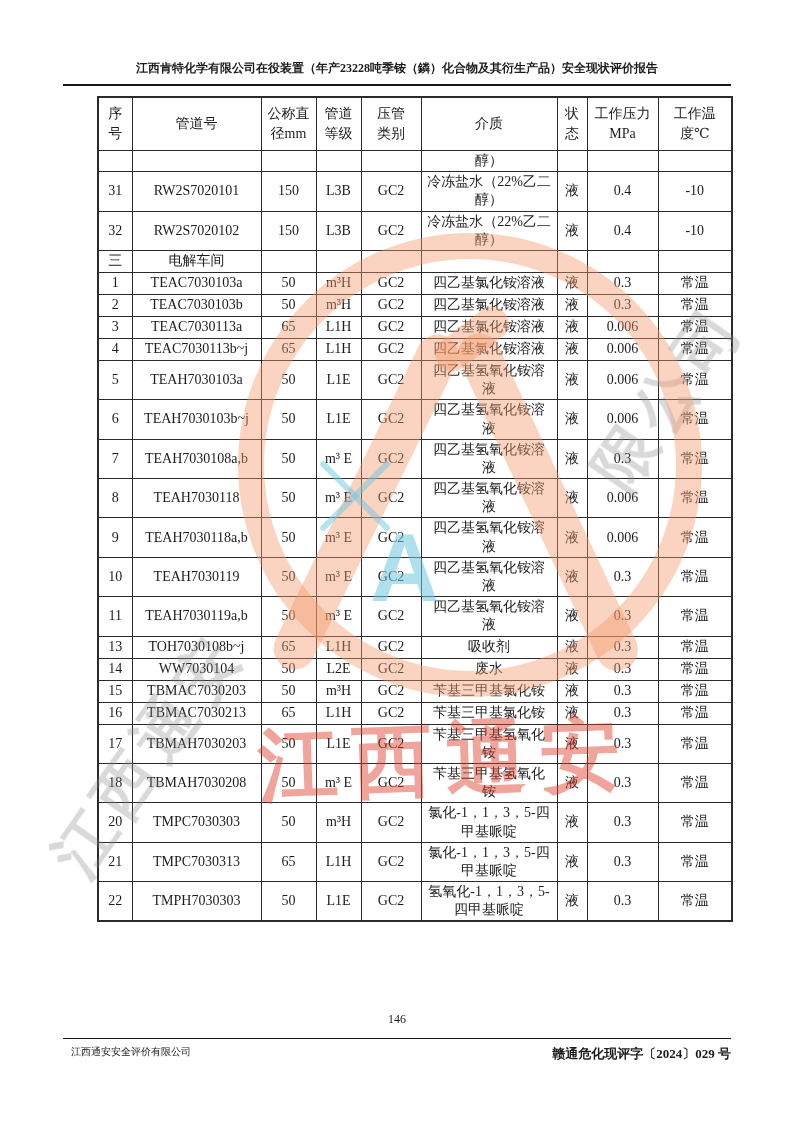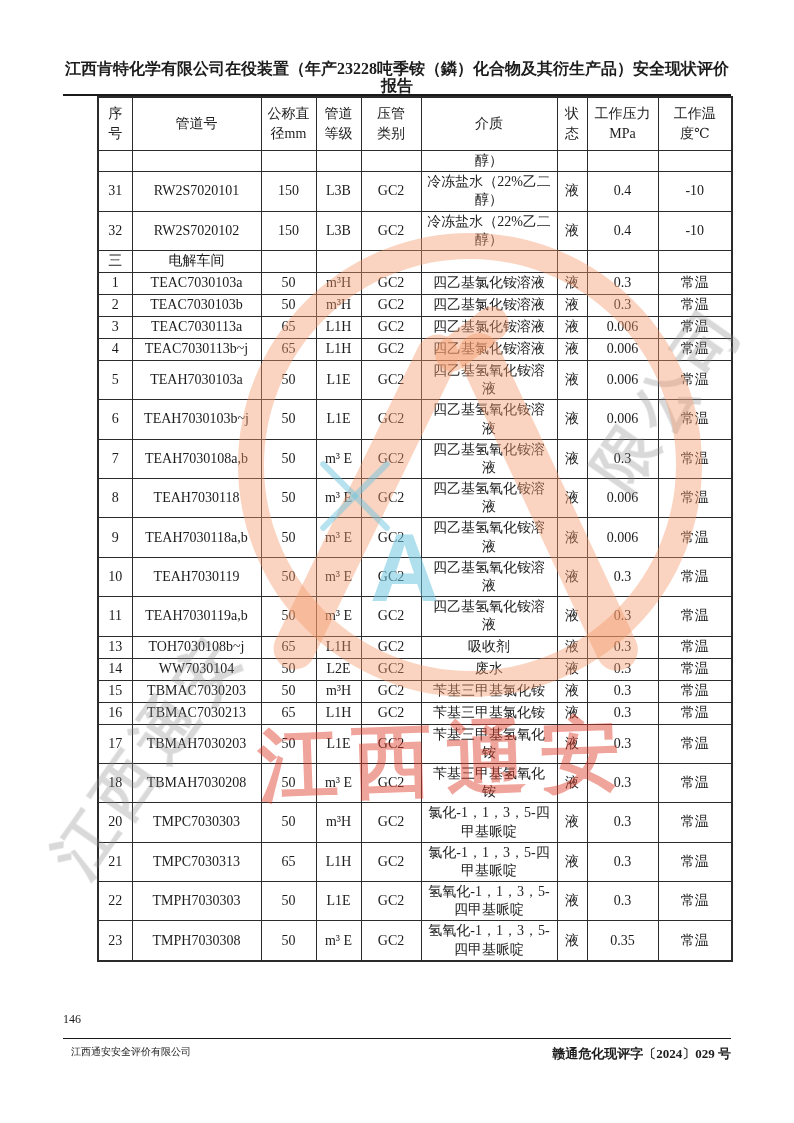--- a/index.html
+++ b/index.html
@@ -5,22 +5,22 @@
   html,body{margin:0;padding:0;}
   body{
     width:794px;height:1123px;background:#ffffff;position:relative;overflow:hidden;
     font-family:"Liberation Serif","DejaVu Serif",serif;color:#1c1c1c;
   }
   .page{position:absolute;inset:0;}
 
   
   .doc-header{
     position:absolute;left:63px;right:63px;top:60px;
-    text-align:center;font-size:16px;font-weight:600;line-height:17px;
-    border-bottom:2px solid #1a1a1a;
+    text-align:center;font-size:12px;font-weight:600;line-height:17px;
+    padding-bottom:7px;border-bottom:2px solid #1a1a1a;
   }
 
   
   table.main{
     position:absolute;left:97px;top:96px;width:634px;
     border-collapse:collapse;table-layout:fixed;
     font-size:14px;z-index:2;
   }
   table.main col.c0{width:34px}  table.main col.c1{width:129px}
   table.main col.c2{width:55px}  table.main col.c3{width:45px}
@@ -31,21 +31,21 @@
     border:1px solid #2b2b2b;text-align:center;vertical-align:middle;
     padding:1px 2px;line-height:1.3;white-space:pre-line;
     overflow:hidden;font-weight:normal;
   }
   table.main{border:2px solid #2b2b2b;}
   table.main thead th{height:50px;line-height:1.45;}
   tr.row-cont td{height:18px;}
   tr.row-data td, tr.row-section td{height:19px;}
 
   
-  .page-number{position:absolute;left:63px;right:63px;top:1012px;text-align:left;font-size:12px;}
+  .page-number{position:absolute;left:63px;right:63px;top:1012px;text-align:center;font-size:12px;}
   .footer-rule{position:absolute;left:63px;right:63px;top:1038px;border-top:1.5px solid #1a1a1a;}
   .footer-left{position:absolute;left:71px;top:1045px;font-size:10px;}
   .footer-right{position:absolute;right:63px;top:1045px;font-size:13px;font-weight:bold;}
 
   
   .wm{position:absolute;inset:0;pointer-events:none;z-index:5;}
   .wm-ring{
     position:absolute;left:238px;top:233px;width:464px;height:464px;
     border:26px solid rgba(243,152,105,0.42);border-radius:50%;
     box-sizing:border-box;
@@ -386,32 +386,20 @@
           <td>TMPH7030303</td>
           <td>50</td>
           <td>L1E</td>
           <td>GC2</td>
           <td>氢氧化-1，1，3，5-
 四甲基哌啶</td>
           <td>液</td>
           <td>0.3</td>
           <td>常温</td>
         </tr>
-        <tr class="row-data">
-          <td>23</td>
-          <td>TMPH7030308</td>
-          <td>50</td>
-          <td>m³ E</td>
-          <td>GC2</td>
-          <td>氢氧化-1，1，3，5-
-四甲基哌啶</td>
-          <td>液</td>
-          <td>0.35</td>
-          <td>常温</td>
-        </tr>
       </tbody>
   </table>
 
   <div class="wm">
     <div class="wm-gray bl">江西通安</div>
     <div class="wm-gray tr">限公司</div>
     <div class="wm-ring"></div>
     <div class="wm-leg left"></div>
     <div class="wm-leg right"></div>
     <div class="wm-apex"></div>

